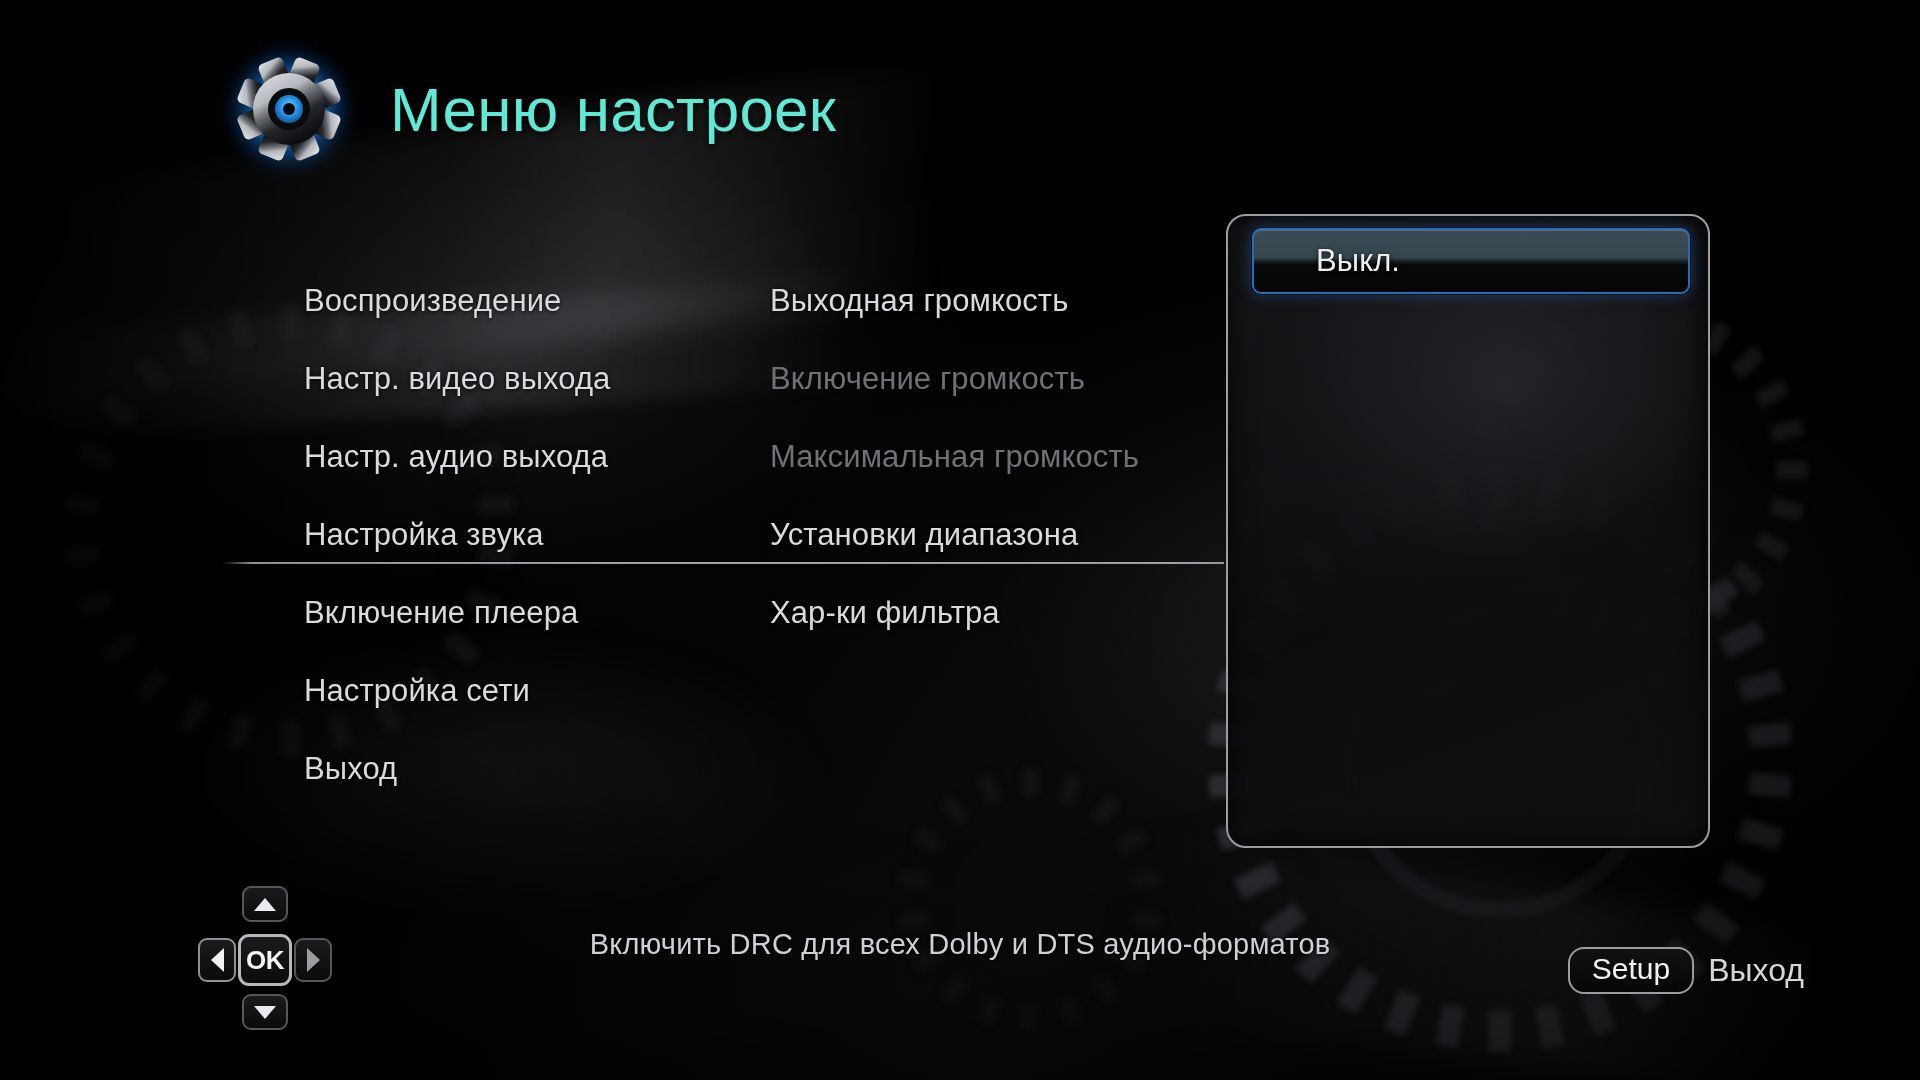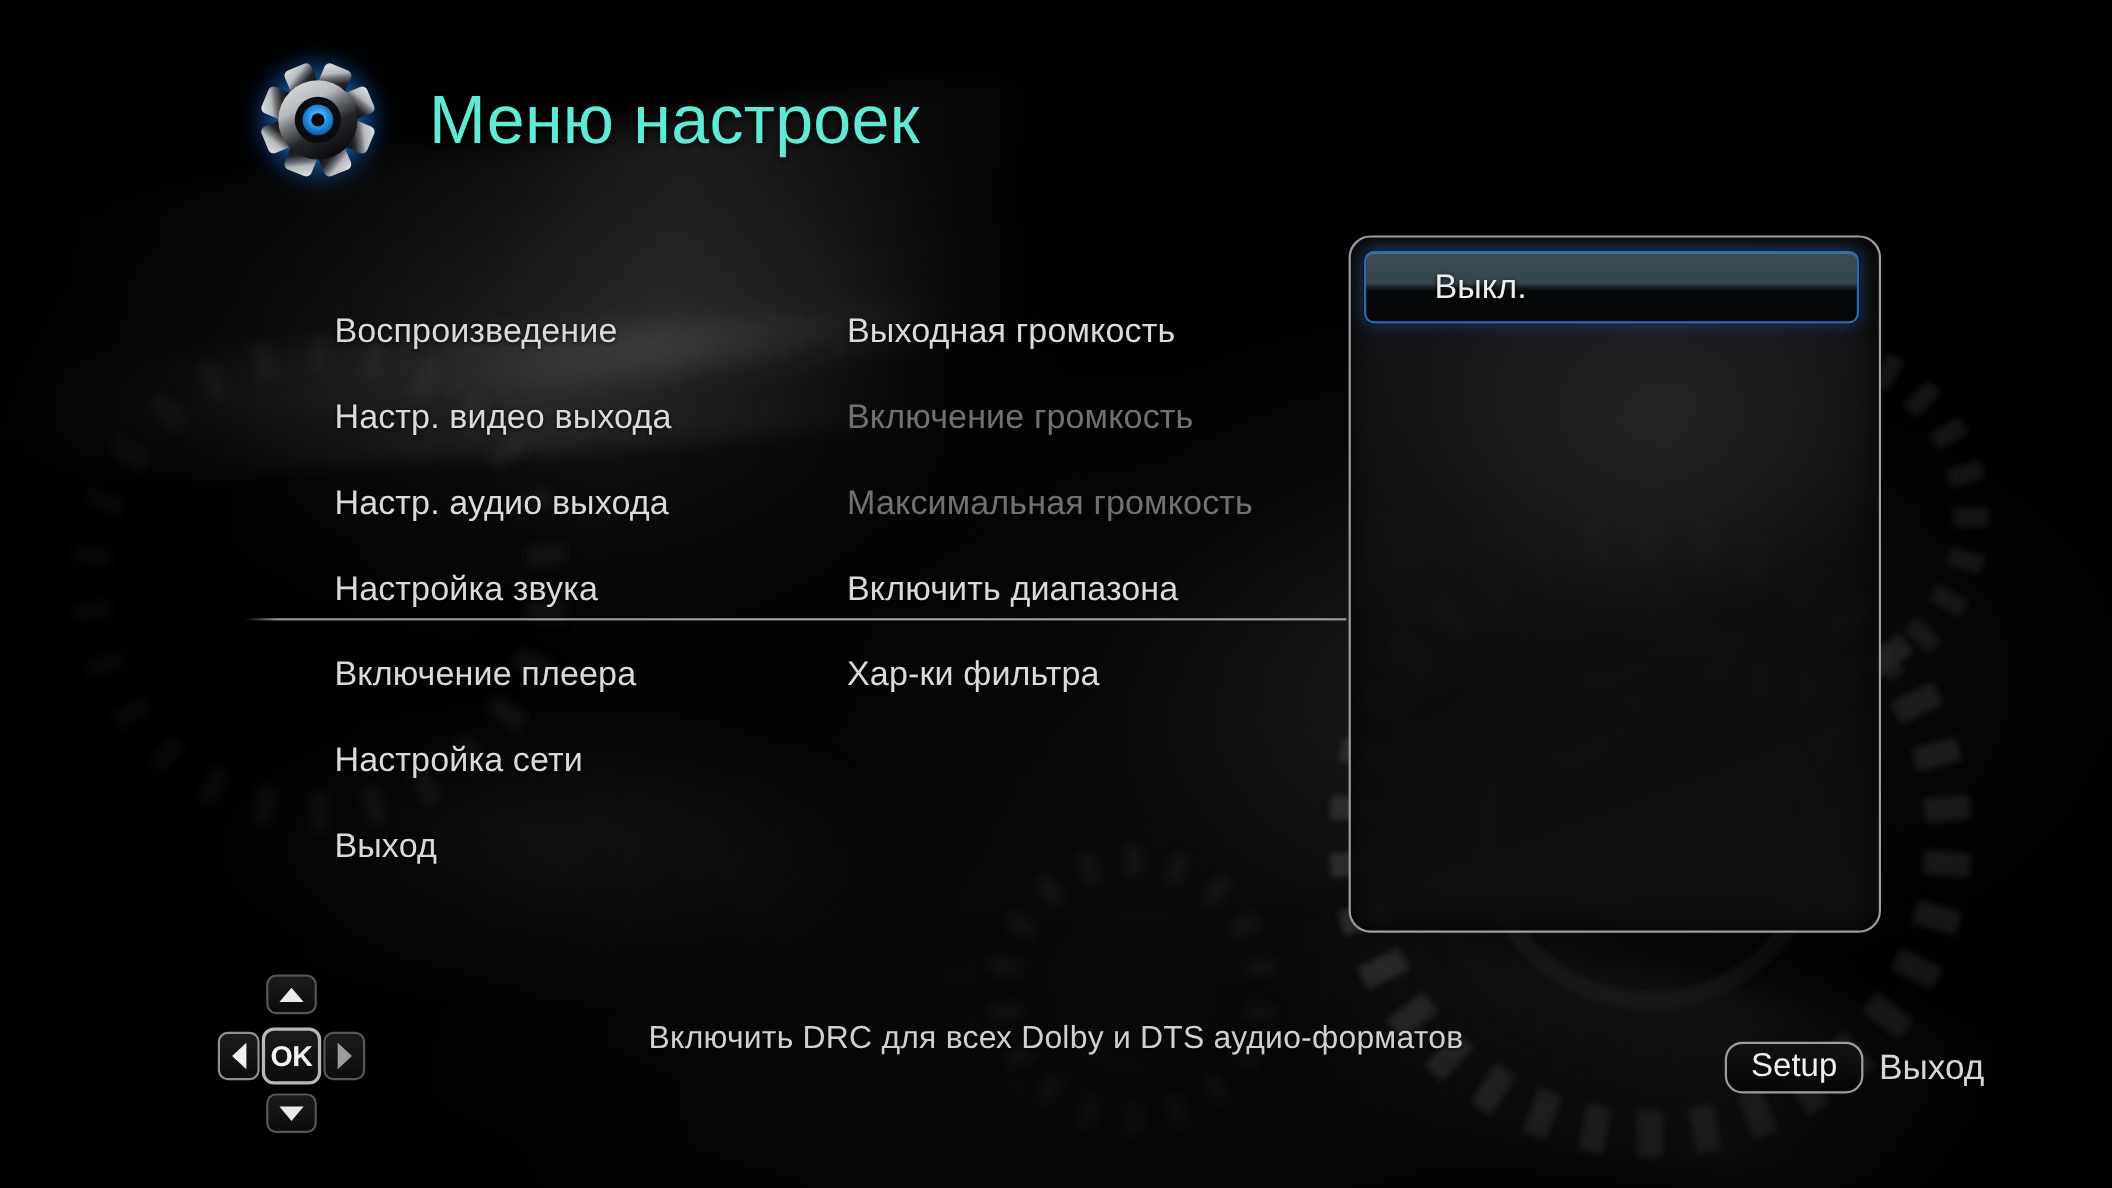--- a/index.html
+++ b/index.html
@@ -192,21 +192,21 @@
         #1b2327 50%,
         #070809 56%,
         #040506 100%);
     border: 2px solid #2a6bb5;
     box-shadow:
       0 0 0 1px rgba(10,14,20,0.9),
       0 0 14px rgba(38,110,190,0.50),
       inset 0 1px 0 rgba(150,180,200,0.35);
     border-radius: 9px;
     height: 62px;
-    margin-left: 12px;
+    margin-left: 24px;
     margin-right: 18px;
   }
   .option-row.selected .option-label {
     color: #eceef0;
   }
 
   
   #dpad {
     position: absolute;
     left: 198px; top: 886px;
@@ -497,21 +497,21 @@
       <div class="menu-item"><span>Настройка звука</span></div>
       <div class="menu-item"><span>Включение плеера</span></div>
       <div class="menu-item"><span>Настройка сети</span></div>
       <div class="menu-item"><span>Выход</span></div>
     </div>
 
   <div id="col-secondary">
       <div class="menu-item"><span>Выходная громкость</span></div>
       <div class="menu-item dim"><span>Включение громкость</span></div>
       <div class="menu-item dim"><span>Максимальная громкость</span></div>
-      <div class="menu-item"><span>Включить диапазона</span></div>
+      <div class="menu-item"><span>Установки диапазона</span></div>
       <div class="menu-item"><span>Хар-ки фильтра</span></div>
     </div>
 
   <div id="divider"></div>
 
   <div id="options-panel">
     <div id="options-list">
         <div class="option-row selected">
           <div class="option-radio-slot"></div>
           <div class="option-label">Выкл.</div>

